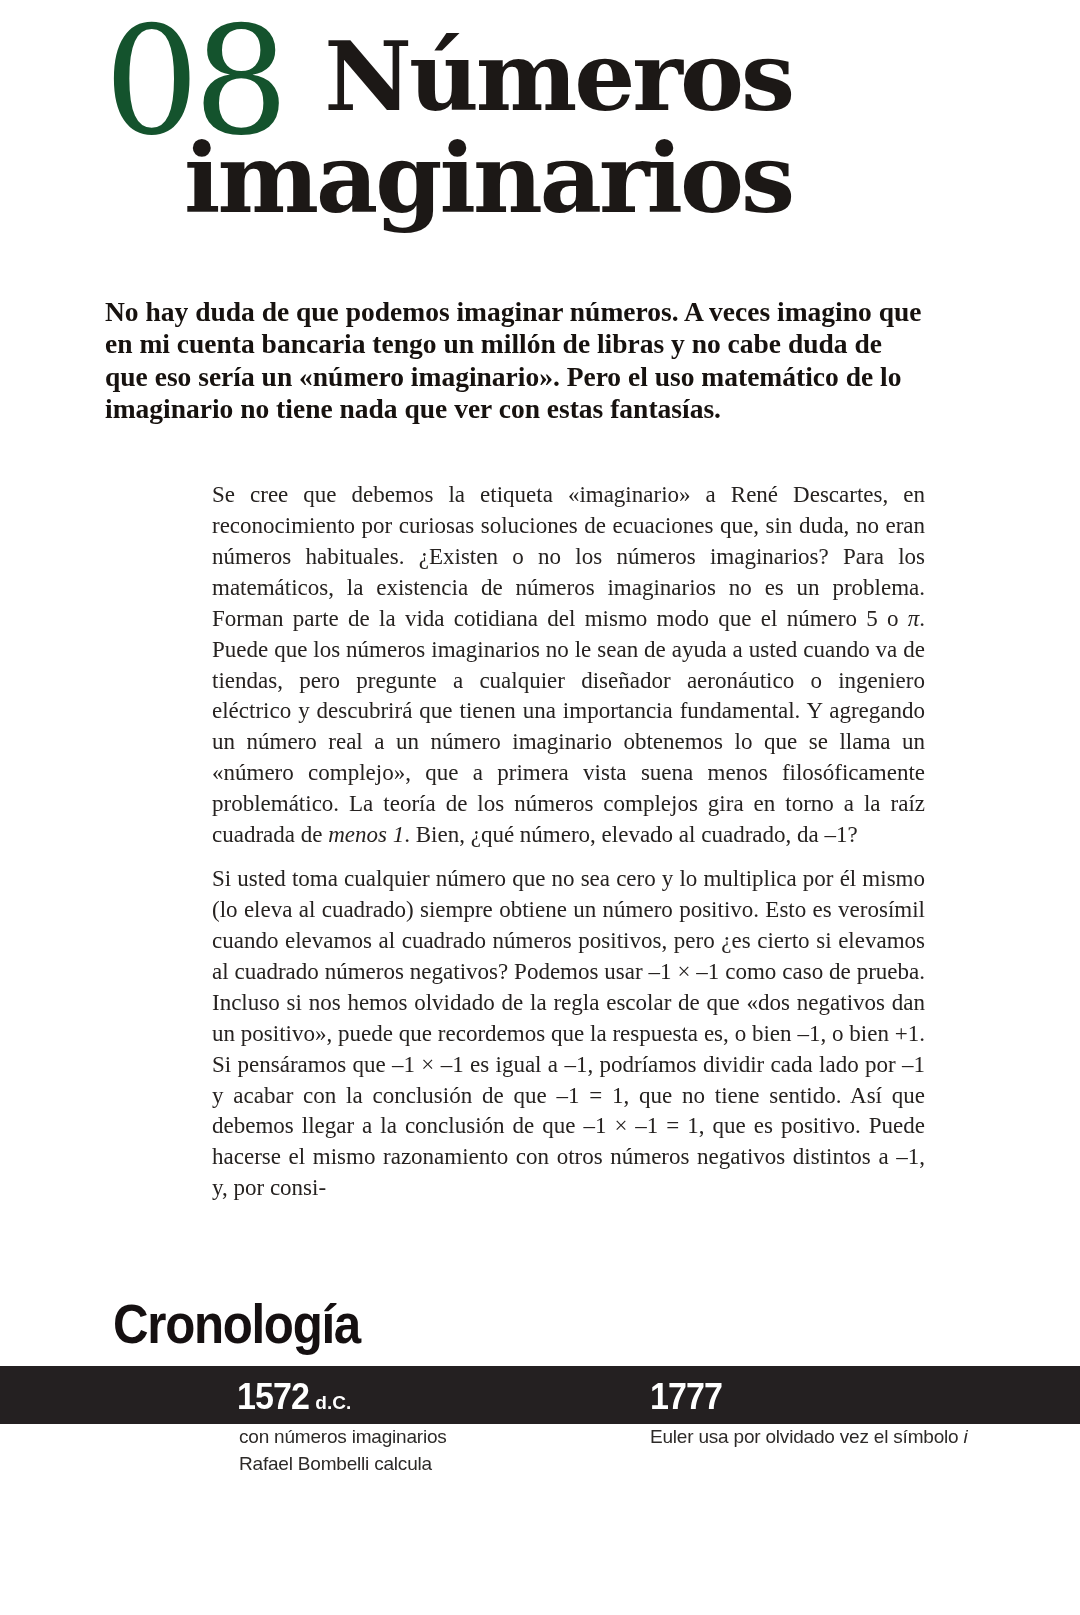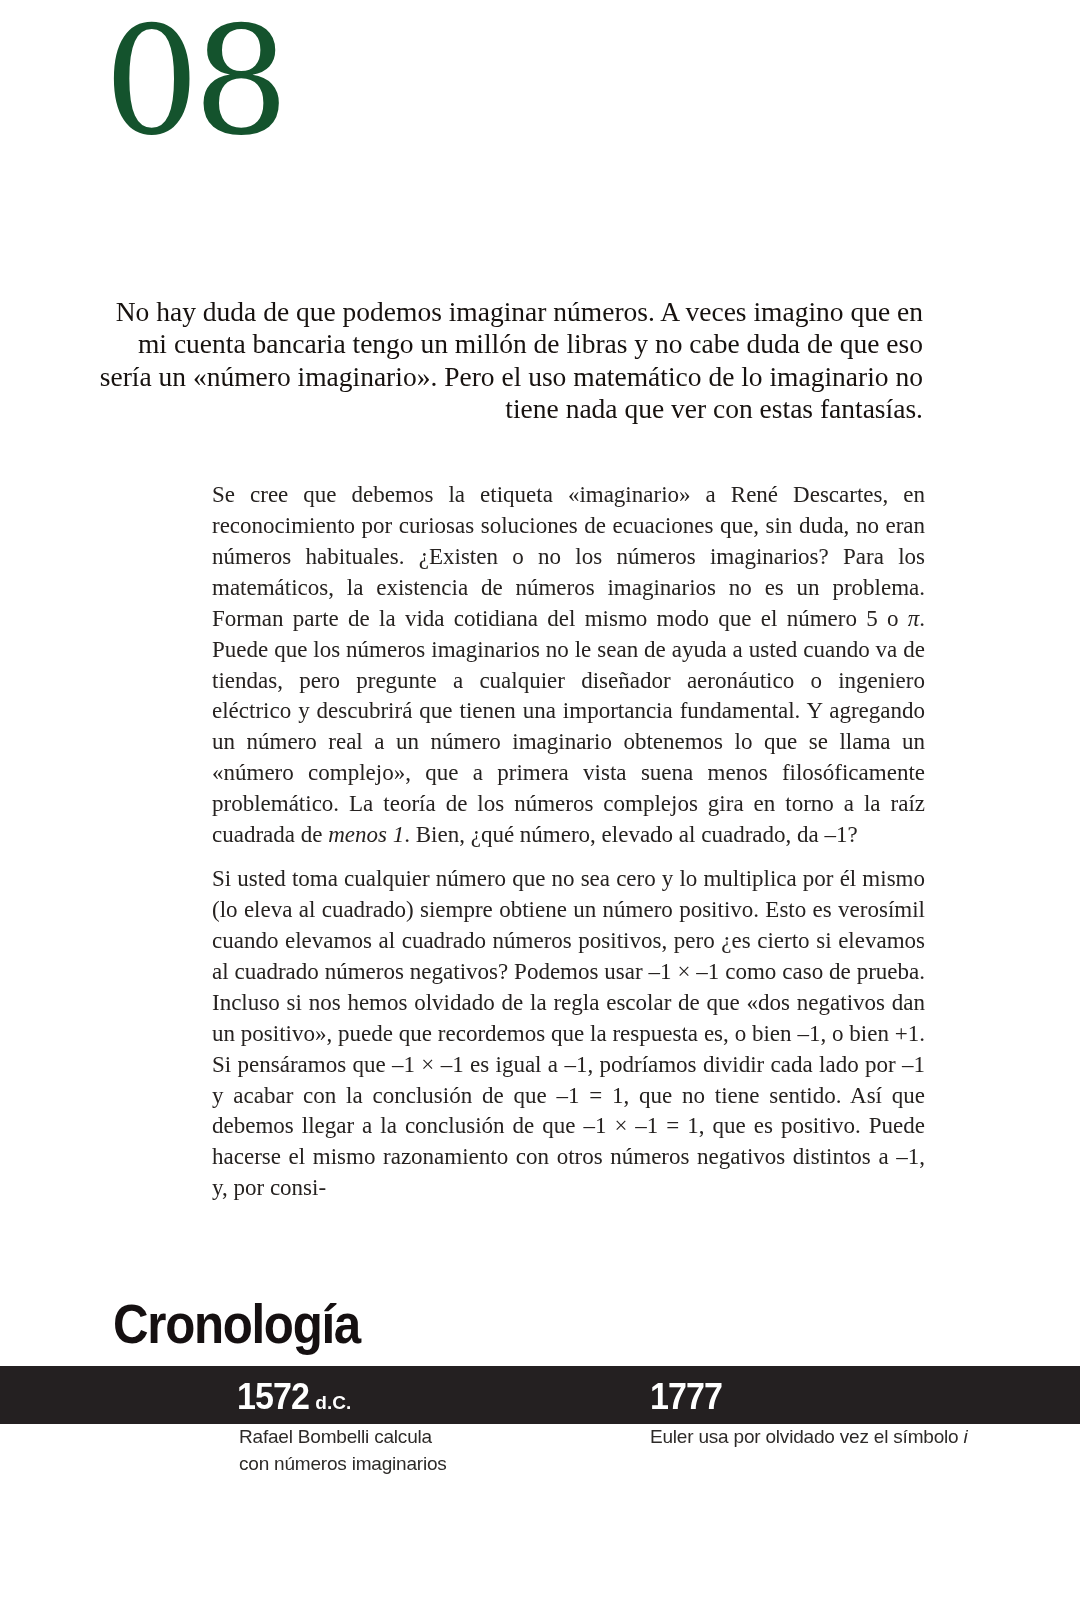--- a/index.html
+++ b/index.html
@@ -39,29 +39,28 @@
     font-size: 96px;
     line-height: 1.06;
     letter-spacing: -3px;
     color: #1c1816;
   }
   .chapter-title .line { display: block; }
 
   
   .intro {
     position: absolute;
-    left: 99px;
+    left: 105px;
     top: 268px;
     width: 824px;
     font-family: "Liberation Serif", serif;
-    font-weight: normal;
+    font-weight: bold;
     font-size: 27.5px;
     line-height: 1.185;
     color: #17120f;
-    text-align: right;
   }
 
   
   .body-column {
     position: absolute;
     left: 200px;
     top: 468px;
     width: 737px;
     font-family: "Liberation Serif", serif;
     font-size: 23px;
@@ -141,20 +140,24 @@
   .timeline-caption .cap-line { display: block; }
   .timeline-caption em { font-style: italic; }
 </style>
 </head>
 <body>
 
 <div class="page">
 
   <div class="chapter-number">08</div>
 
+  <h1 class="chapter-title" style="margin:0;">
+    <span class="line">Números</span>
+    <span class="line">imaginarios</span>
+  </h1>
 
   <p class="intro">No hay duda de que podemos imaginar números. A veces imagino que en mi cuenta bancaria tengo un millón de libras y no cabe duda de que eso sería un «número imaginario». Pero el uso matemático de lo imaginario no tiene nada que ver con estas fantasías.</p>
 
   <div class="body-column">
     <p>
       <span>Se cree que debemos la etiqueta «imaginario» a René Descartes, en reconocimiento por curiosas soluciones de ecuaciones que, sin duda, no eran números habituales. ¿Existen o no los números imaginarios? Para los matemáticos, la existencia de números imaginarios no es un problema. Forman parte de la vida cotidiana del mismo modo que el número 5 o </span><em>π</em><span>. Puede que los números imaginarios no le sean de ayuda a usted cuando va de tiendas, pero pregunte a cualquier diseñador aeronáutico o ingeniero eléctrico y descubrirá que tienen una importancia fundamental. Y agregando un número real a un número imaginario obtenemos lo que se llama un «número complejo», que a primera vista suena menos filosóficamente problemático. La teoría de los números complejos gira en torno a la raíz cuadrada de </span><em>menos 1</em><span>. Bien, ¿qué número, elevado al cuadrado, da –1?</span>
     </p>
     <p>Si usted toma cualquier número que no sea cero y lo multiplica por él mismo (lo eleva al cuadrado) siempre obtiene un número positivo. Esto es verosímil cuando elevamos al cuadrado números positivos, pero ¿es cierto si elevamos al cuadrado números negativos? Podemos usar –1 × –1 como caso de prueba. Incluso si nos hemos olvidado de la regla escolar de que «dos negativos dan un positivo», puede que recordemos que la respuesta es, o bien –1, o bien +1. Si pensáramos que –1 × –1 es igual a –1, podríamos dividir cada lado por –1 y acabar con la conclusión de que –1 = 1, que no tiene sentido. Así que debemos llegar a la conclusión de que –1 × –1 = 1, que es positivo. Puede hacerse el mismo razonamiento con otros números negativos distintos a –1, y, por consi-</p>
   </div>
 
@@ -166,21 +169,21 @@
       <span class="year-suffix">d.C.</span>
     </div>
     <div class="timeline-event-year event-1">
       <span class="year">1777</span>
     </div>
   </div>
 
   <div class="timeline-rule"></div>
 
   <div class="timeline-caption event-0">
+    <span class="cap-line">con números imaginarios</span>
     <span class="cap-line">Rafael Bombelli calcula</span>
-    <span class="cap-line">con números imaginarios</span>
   </div>
 
   <div class="timeline-caption event-1">
     <span class="cap-line"><span>Euler usa por olvidado vez el símbolo </span><em>i</em></span>
   </div>
 
 </div>
 
 </body></html>

